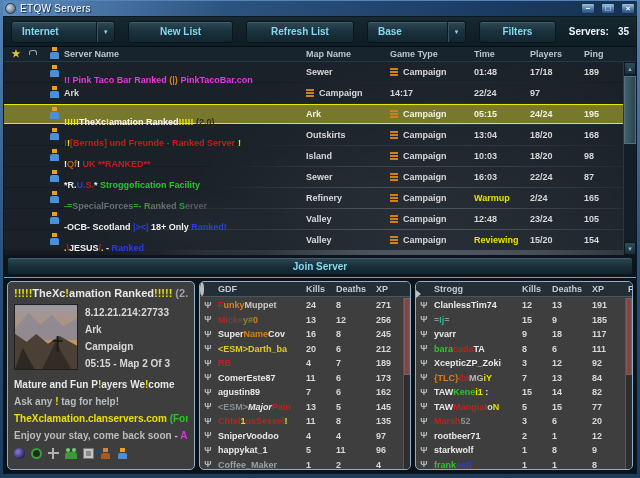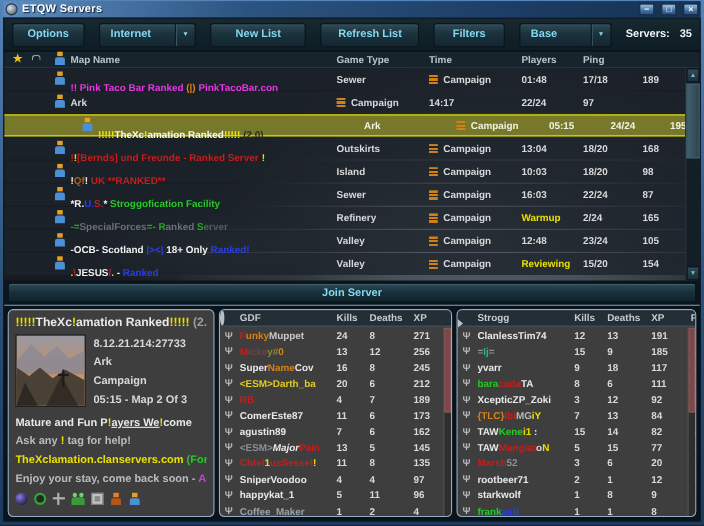--- a/index.html
+++ b/index.html
@@ -6,21 +6,21 @@
   html,body { width:640px; height:478px; overflow:hidden; background:#000;
     font-family:"Liberation Sans", sans-serif; }
   .window { width:640px; height:478px; display:flex; flex-direction:column;
     background:linear-gradient(180deg,#5584b8 0%,#2c5078 55%,#1c3a5c 100%);
     padding:1px 3px 4px 3px; }
   
   .titlebar { height:15px; display:flex; align-items:center; gap:4px; padding:0 2px;
     background:linear-gradient(90deg,#5e8cc0 0%,#2c5480 35%,#1c3c64 75%,#16324f 100%); }
   .appicon { width:11px; height:11px; border-radius:50%;
     background:radial-gradient(circle at 35% 35%, #d8e0e8, #5a6a7a 80%); border:1px solid #22384e; }
-  .title-text { color:#fff; font-size:10px; font-weight:bold; letter-spacing:.3px;
+  .title-text { color:#fff; font-size:10px; font-weight:normal; letter-spacing:.3px;
     text-shadow:1px 1px 1px #10243a; flex:1; }
   .winbtn { width:14px; height:11px; border-radius:2px; margin-left:2px;
     background:linear-gradient(180deg,#9cc0e4,#3e6898 70%,#2c5484); border:1px solid #14304e;
     color:#fff; font-size:8px; line-height:9px; text-align:center; font-weight:bold; }
   
   .content { flex:1; display:flex; flex-direction:column; background:#0c141c;
     border:1px solid #0a1826; }
   
   .toolbar { height:30px; display:flex; align-items:center; gap:13px; padding:0 7px;
     background:linear-gradient(180deg,#17282f,#0e1c24); border-bottom:1px solid #070f16; }
@@ -50,21 +50,21 @@
   .rows-wrap { flex:1; position:relative;
     background:
       radial-gradient(ellipse 150px 55px at 28% 86%, rgba(195,202,210,.16), transparent 70%),
       radial-gradient(ellipse 220px 90px at 58% 72%, rgba(165,174,182,.14), transparent 70%),
       radial-gradient(circle 300px at 70% 140%, #5c636c 0%, #494f58 38%, #2f343b 68%, #171b21 100%),
       #10151b; }
   .rows { position:absolute; left:0; right:13px; top:0; bottom:0; }
   .srow { display:grid; grid-template-columns:24px 16px 20px 242px 84px 84px 56px 54px 1fr;
     align-items:center; height:20px; margin-bottom:1px; background:rgba(29,35,43,.8);
     font-size:9px; font-weight:bold; color:#d8d8d8; }
-  .srow.selected { background:#78782a; border-top:1px solid #e8e800; border-bottom:1px solid #e8e800; color:#f2f2e4;padding-left:25px; }
+  .srow.selected { background:#78782a; border-top:1px solid #e8e800; border-bottom:1px solid #e8e800; color:#f2f2e4; }
   .fdot { width:3px; height:3px; border-radius:50%; background:#8a929a; margin:0 auto; }
   .cell-name { white-space:nowrap; overflow:hidden;margin-top:15px; }
   .cell-gt { display:flex; align-items:center; gap:5px; }
   .bars { width:8px; height:9px;
     background:repeating-linear-gradient(180deg,#d08018 0 2px,transparent 2px 3.2px); }
   .time-status { color:#e8e000 !important; }
   
   .sbar { position:absolute; right:0; top:0; bottom:0; width:13px; background:#141e26;
     border-left:1px solid #283845; }
   .sbtn { position:absolute; left:0; width:12px; height:13px; text-align:center;
@@ -131,42 +131,42 @@
     <span class="appicon"></span>
     <span class="title-text">ETQW Servers</span>
     <span class="winbtn">−</span>
     <span class="winbtn">□</span>
     <span class="winbtn">×</span>
   </div>
 
   <div class="content">
 
     <div class="toolbar">
-      <div class="tbtn" style="width:90px">Options</div>
       <div class="tbtn dropdown" style="width:118px">
         <span>Internet</span>
         <span class="dd-arrow">▼</span>
       </div>
       <div class="tbtn" style="width:120px">New List</div>
       <div class="tbtn" style="width:124px">Refresh List</div>
-      <div class="tbtn" style="width:88px">Filters</div>
       <div class="tbtn dropdown" style="width:112px">
         <span>Base</span>
         <span class="dd-arrow">▼</span>
       </div>
+      <div class="tbtn" style="width:88px">Filters</div>
       <div class="servers-count">
         <span>Servers:</span>
         <span>35</span>
       </div>
     </div>
 
     <div class="list-header">
       <span class="staricon">★</span>
       <span><span class="lockicon"></span></span>
       <span style="text-align:center"><span class="picon"></span></span>
+      <span>Server Name</span>
       <span>Map Name</span>
       <span>Game Type</span>
       <span>Time</span>
       <span>Players</span>
       <span>Ping</span>
       <span></span>
     </div>
 
     <div class="rows-wrap">
       <div class="rows" id="server-rows">
@@ -328,21 +328,21 @@
             <rect x="39" y="36" width="10" height="2" fill="#1e1a16"></rect>
           </svg>
           <div class="d-info">
             <div>8.12.21.214:27733</div>
             <div>Ark</div>
             <div>Campaign</div>
             <div>05:15 - Map 2 Of 3</div>
           </div>
         </div>
         <div class="motd" id="motd-lines">
-            <div class="motd-line"><span style="color: rgb(232, 232, 232);">Mature and Fun P</span><span style="color: rgb(232, 224, 0);">!</span><span style="color: rgb(232, 232, 232); text-decoration: underline;">ayers We</span><span style="color: rgb(232, 224, 0);">!</span><span style="color: rgb(232, 232, 232);">come</span></div>
+            <div class="motd-line"><span style="color: rgb(232, 232, 232);">Mature and Fun P</span><span style="color: rgb(232, 224, 0);">!</span><span style="color: rgb(232, 232, 232);">ayers We</span><span style="color: rgb(232, 224, 0);">!</span><span style="color: rgb(232, 232, 232);">come</span></div>
             <div class="motd-line"><span style="color: rgb(184, 188, 192);">Ask any </span><span style="color: rgb(232, 224, 0);">!</span><span style="color: rgb(184, 188, 192);"> tag for help!</span></div>
             <div class="motd-line"><span style="color: rgb(232, 224, 0);">TheXclamation.clanservers.com </span><span style="color: rgb(40, 200, 40);">(For</span></div>
             <div class="motd-line"><span style="color: rgb(184, 188, 192);">Enjoy your stay, come back soon - </span><span style="color: rgb(216, 56, 216);">A</span><span style="color: rgb(40, 200, 40);">C</span></div>
           </div>
         <div class="ficons">
           <span class="fi fi-sphere"></span>
           <span class="fi fi-target"></span>
           <span class="fi fi-cross"></span>
           <span class="fi fi-squad"></span>
           <span class="fi fi-panel"></span>

